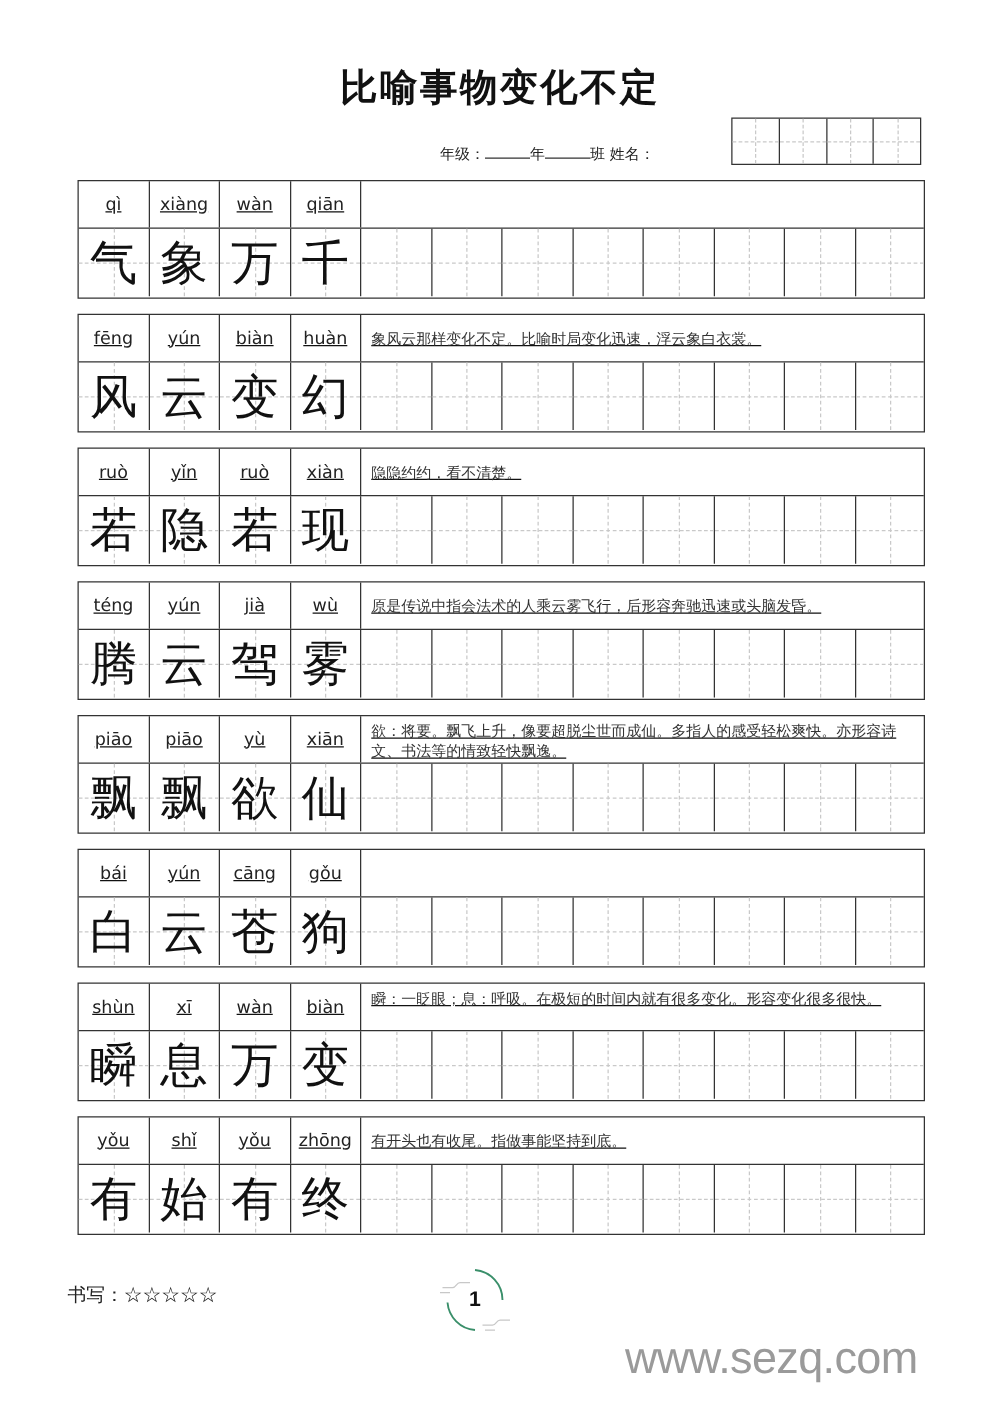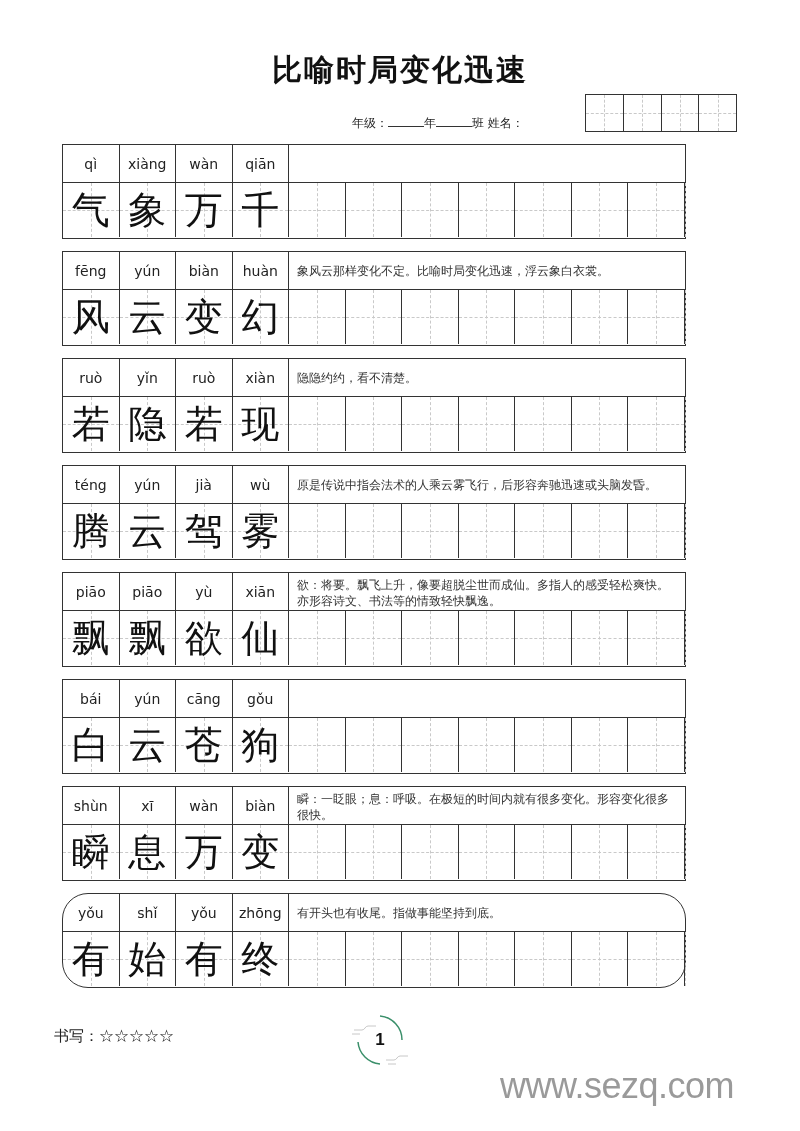--- a/index.html
+++ b/index.html
@@ -9,42 +9,42 @@
            font-family:"DejaVu Serif","Liberation Serif",serif; font-size:30px; font-weight:bold; letter-spacing:2px; }
   .info { position:absolute; top:112px; left:352px; font-family:"DejaVu Serif",serif; font-size:12px; color:#222; white-space:nowrap; }
   .blank { display:inline-block; border-bottom:1px solid #333; width:36px; height:14px; vertical-align:baseline; }
   .namebox { position:absolute; top:94px; left:585px; width:152px; height:38px; display:flex; border:1.5px solid #333; box-sizing:border-box; }
   .namebox .c { flex:1; border-right:1.5px solid #333; position:relative; }
   .namebox .c:last-child { border-right:none; }
   .gv, .gh { position:absolute; }
   .gv { top:0; bottom:0; left:50%; border-left:1px dashed #c9c9c9; }
   .gh { left:0; right:0; top:50%; border-top:1px dashed #c9c9c9; }
 
-  .block { position:absolute; left:62px; width:624px; height:95px; border:1.5px solid #333; box-sizing:border-box; }
+  .block { position:absolute; left:62px; width:678px; height:95px; border:1.5px solid #333; box-sizing:border-box;text-decoration:underline; }
   .top { display:flex; height:38px; border-bottom:1.5px solid #333; box-sizing:border-box; }
   .py { width:56.5px; border-right:1.5px solid #333; box-sizing:border-box; display:flex; align-items:center; justify-content:center;
         font-family:"DejaVu Sans",sans-serif; font-size:14px; color:#222; }
   .def { flex:1; padding:4px 8px; font-family:"DejaVu Serif","Liberation Serif",serif; font-size:12px; line-height:16px; color:#333;
          display:flex; align-items:center; }
   .def.two { align-items:flex-start; }
   .bottom { display:flex; height:54px; }
   .cell { width:56.5px; border-right:1.5px solid #333; box-sizing:border-box; position:relative; flex:none; }
   .cell:last-child { border-right:none; flex:1; }
   .cell .ch { position:absolute; inset:0; display:flex; align-items:center; justify-content:center;
               font-family:"DejaVu Serif","Liberation Serif",serif; font-size:38px; color:#111; z-index:1; }
 
   .footer-label { position:absolute; top:1027px; left:54px; font-family:"DejaVu Serif",serif; font-size:15px; color:#222; }
   .pagenum { position:absolute; top:1012px; left:352px; width:56px; height:56px; }
   .pagenum .num { position:absolute; inset:0; display:flex; align-items:center; justify-content:center; font-family:"Liberation Sans",sans-serif; font-size:17px; font-weight:bold; color:#111; }
   .watermark { position:absolute; top:1065px; left:500px; font-family:"Liberation Sans",sans-serif; font-size:36px; color:#9a9a9a; letter-spacing:-0.5px; }
 </style>
 </head>
 <body>
 
-<div class="title">比喻时局变化迅速</div>
+<div class="title">比喻事物变化不定</div>
 
 <div class="info">
   <span>年级：</span><span class="blank"></span><span>年</span><span class="blank"></span><span>班</span>&nbsp;<span>姓名：</span>
 </div>
 <div class="namebox">
   <div class="c">
       <i class="gv"></i>
       <i class="gh"></i>
     </div>
   <div class="c">
@@ -494,21 +494,21 @@
         <div class="cell">
           <i class="gv"></i>
           <i class="gh"></i>
         </div>
         <div class="cell">
           <i class="gv"></i>
           <i class="gh"></i>
         </div>
       </div>
     </div>
-    <div class="block" style="top: 893px; border-radius: 26px;">
+    <div class="block" style="top: 893px;">
       <div class="top">
         <div class="py">yǒu</div>
         <div class="py">shǐ</div>
         <div class="py">yǒu</div>
         <div class="py">zhōng</div>
         <div class="def">有开头也有收尾。指做事能坚持到底。</div>
       </div>
       <div class="bottom">
         <div class="cell">
           <i class="gv"></i>

